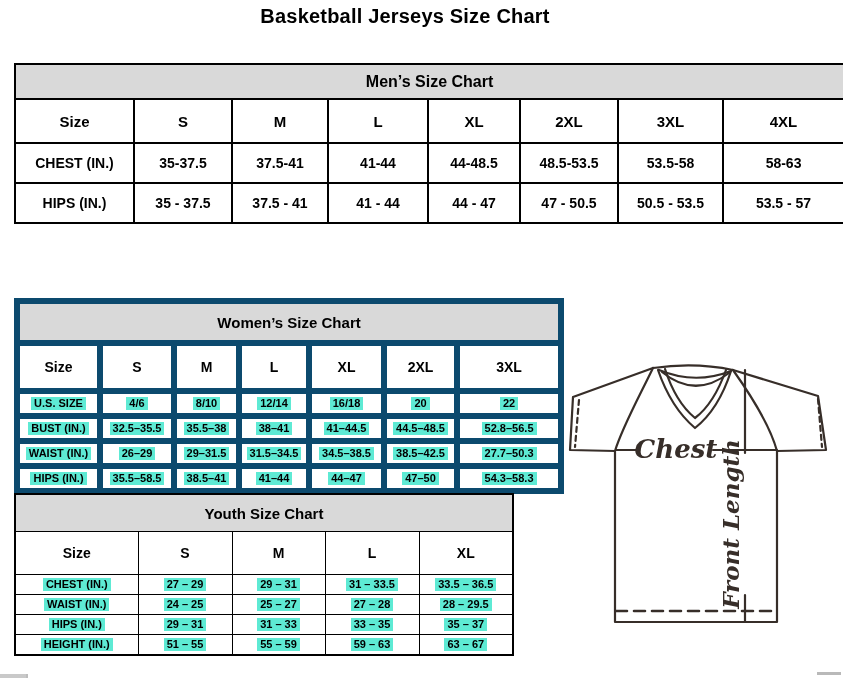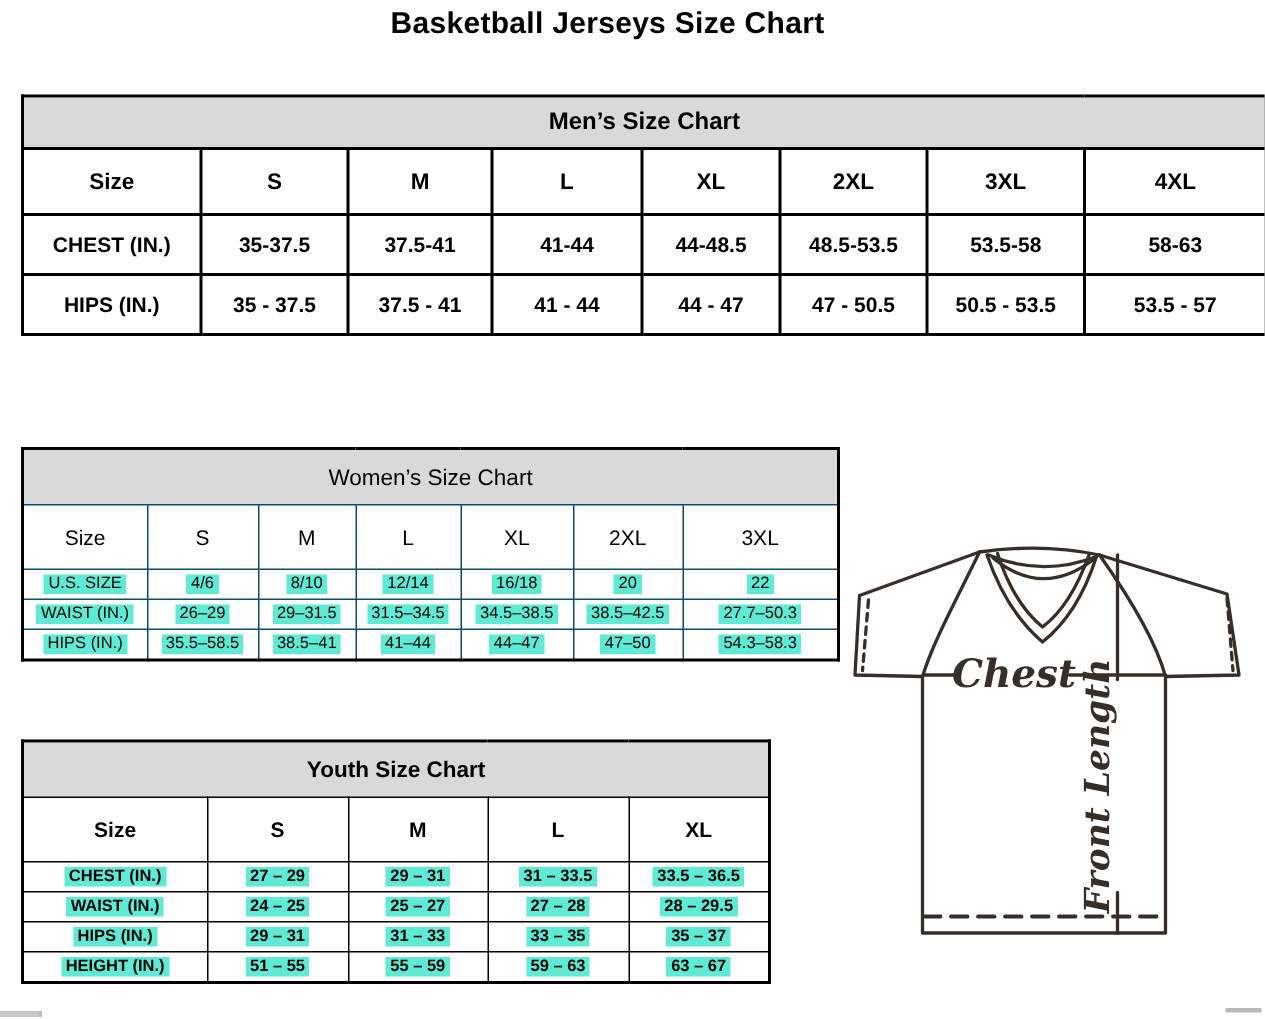--- a/index.html
+++ b/index.html
@@ -14,21 +14,21 @@
   table{border-collapse:collapse;position:absolute;table-layout:fixed;background:#fff;}
   td{text-align:center;vertical-align:middle;white-space:nowrap;overflow:hidden;padding:0;}
   
   .t-mens{left:14px;top:63px;width:829px;border:2px solid #000;}
   .t-mens td{border:2px solid #000;font-weight:bold;font-size:14px;}
   .t-mens tr.hdr td{background:#d9d9d9;font-size:16px;height:33px;}
   .t-mens tr.sizes td{height:42px;font-size:15px;}
   .t-mens tr.data td{height:38px;}
   
   .t-womens{left:14px;top:298px;width:544px;border:2px solid #000;}
-  .t-womens td{border:1px solid #0c4a6e;font-weight:normal;}
+  .t-womens td{border:6px solid #0c4a6e;font-weight:bold;}
   .t-womens tr.hdr td{background:#d9d9d9;font-size:15px;height:36px;}
   .t-womens tr.sizes td{height:42px;font-size:14px;}
   .t-womens tr.data td{height:19px;font-size:11px;}
   
   .t-youth{left:14px;top:493px;width:498px;border:2px solid #000;padding-left:36px;}
   .t-youth td{border:1px solid #000;font-weight:bold;}
   .t-youth tr.hdr td{background:#d9d9d9;font-size:15px;height:36px;}
   .t-youth tr.sizes td{height:42px;font-size:14px;}
   .t-youth tr.data td{height:19px;font-size:11px;}
   .hl{background:#5eead4;padding:0 3px;display:inline-block;line-height:13px;}
@@ -121,20 +121,29 @@
   <tr class="data">
     <td><span class="hl">U.S. SIZE</span></td>
     <td><span class="hl">4/6</span></td>
     <td><span class="hl">8/10</span></td>
     <td><span class="hl">12/14</span></td>
     <td><span class="hl">16/18</span></td>
     <td><span class="hl">20</span></td>
     <td><span class="hl">22</span></td>
   </tr>
   <tr class="data">
+    <td><span class="hl">BUST (IN.)</span></td>
+    <td><span class="hl">32.5–35.5</span></td>
+    <td><span class="hl">35.5–38</span></td>
+    <td><span class="hl">38–41</span></td>
+    <td><span class="hl">41–44.5</span></td>
+    <td><span class="hl">44.5–48.5</span></td>
+    <td><span class="hl">52.8–56.5</span></td>
+  </tr>
+  <tr class="data">
     <td><span class="hl">WAIST (IN.)</span></td>
     <td><span class="hl">26–29</span></td>
     <td><span class="hl">29–31.5</span></td>
     <td><span class="hl">31.5–34.5</span></td>
     <td><span class="hl">34.5–38.5</span></td>
     <td><span class="hl">38.5–42.5</span></td>
     <td><span class="hl">27.7–50.3</span></td>
   </tr>
   <tr class="data">
     <td><span class="hl">HIPS (IN.)</span></td>

